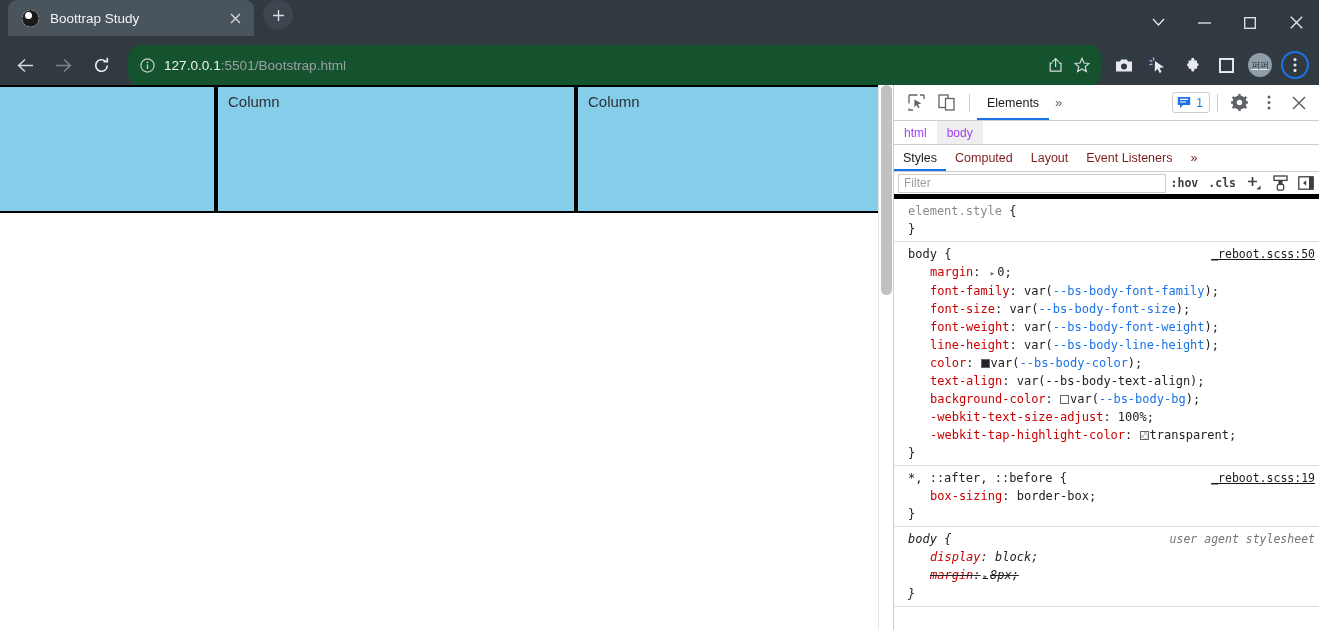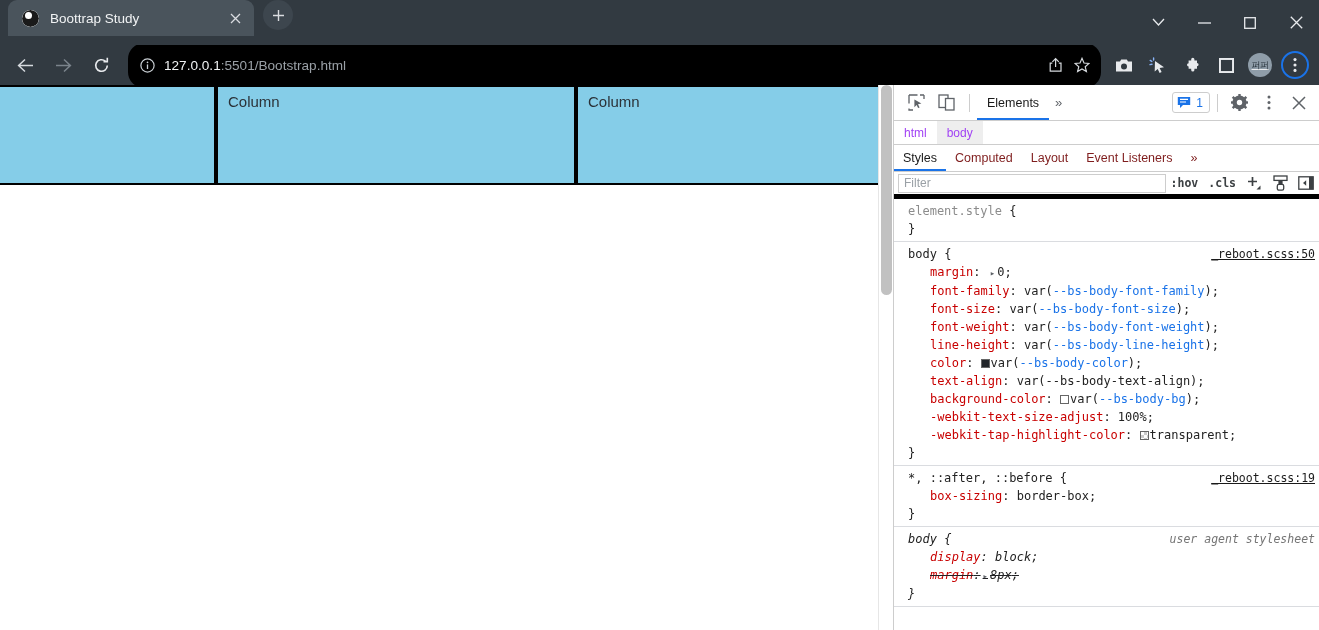--- a/index.html
+++ b/index.html
@@ -114,21 +114,21 @@
     width: 32px; height: 32px;
     margin: 0 3px;
     display:flex; align-items:center; justify-content:center;
     border-radius: 50%;
     color: #e8eaed;
   }
   .nav-btn.dim { color: #7b848c; }
   .omnibox {
     flex: 1 1 auto;
     height: 45px;
-    background: #000000;
+    background: #14532d;
     border-radius: 16px;
     margin: 0 6px 0 8px;
     display: flex;
     align-items: center;
     padding: 0 6px 0 10px;
     min-width: 0;
   }
   .omni-info {
     width: 18px; height: 18px;
     flex: 0 0 18px;
@@ -195,21 +195,21 @@
   }
   .grid-row {
     display: flex;
     flex-wrap: wrap;
     width: 1440px;
     margin-left: -504px;
   }
   .col {
     background: #85cde8;
     border: 2px solid #000000;
-    height: 100px;
+    height: 128px;
     padding: 6px 0 0 10px;
     font-size: 15px;
     color: #2b3137;
     font-family: "Liberation Sans", sans-serif;
   }
   .col.w1 { width: 720px; }
   .col.w2 { width: 360px; }
   .col.w3 { width: 360px; }
 
   

